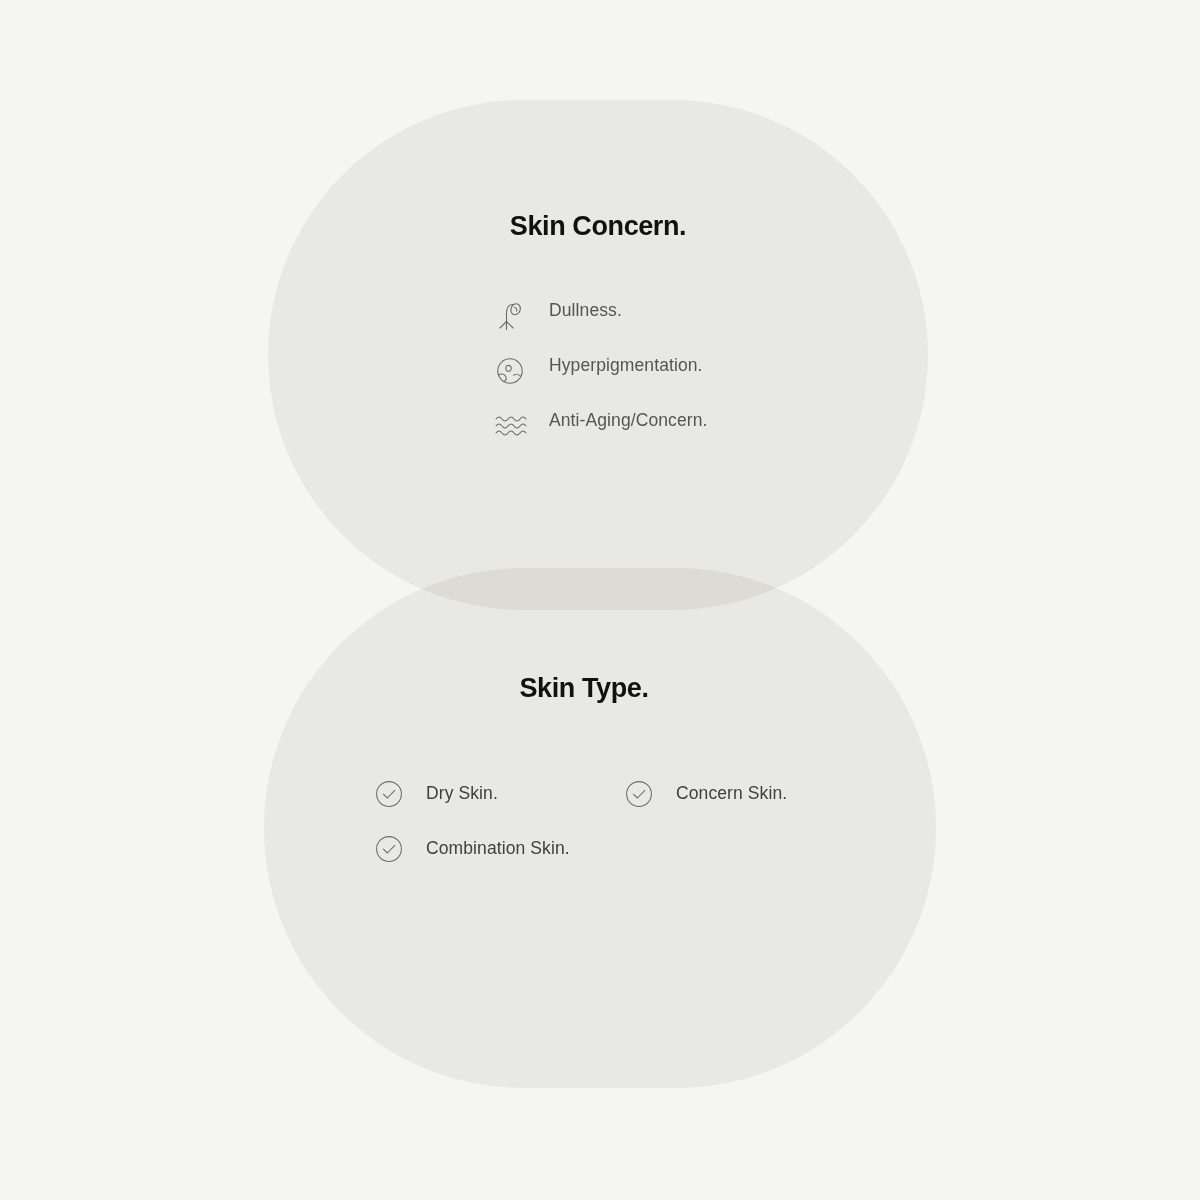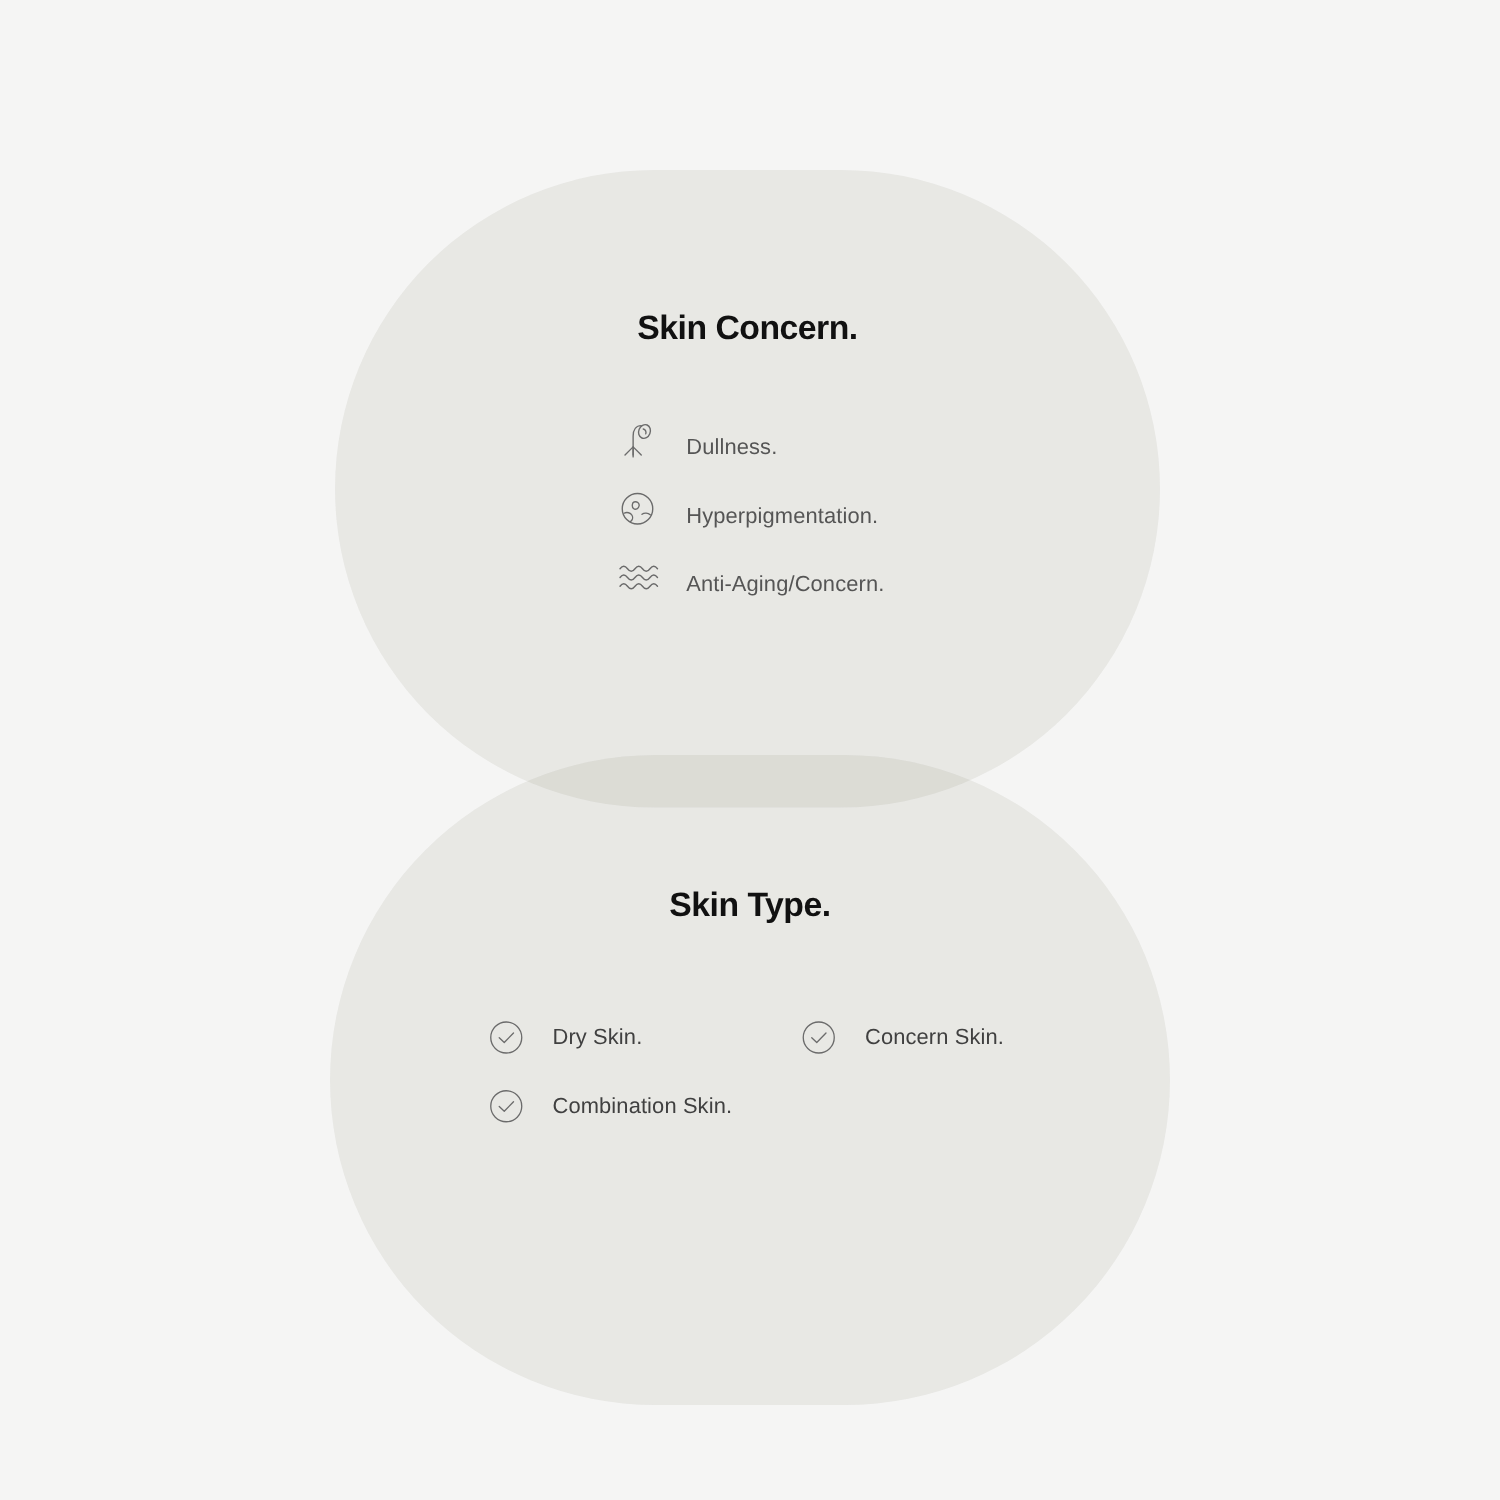--- a/index.html
+++ b/index.html
@@ -13,21 +13,20 @@
     background: #f5f5f4;
     font-family: "Liberation Sans", sans-serif;
     overflow: hidden;
     position: relative;
   }
 
   #stage {
     position: relative;
     width: 1200px;
     height: 940px;
-    margin-top: 36px;
   }
 
   
   .blob {
     position: absolute;
     background: #efefec;
     opacity: 0.82;
     mix-blend-mode: multiply;
   }
 
@@ -54,21 +53,21 @@
   }
 
   #panel-concern {
     left: 268px;
     top: 100px;
     width: 660px;
     height: 510px;
   }
 
   #panel-type {
-    left: 264px;
+    left: 248px;
     top: 568px;
     width: 672px;
     height: 520px;
   }
 
   .panel-title {
     text-align: center;
     font-size: 27px;
     font-weight: bold;
     letter-spacing: -0.4px;
@@ -83,21 +82,21 @@
   #concern-list {
     margin-top: 58px;
     margin-left: 225px;
     display: flex;
     flex-direction: column;
     gap: 23px;
   }
 
   .concern-row {
     display: flex;
-    align-items: flex-end;
+    align-items: flex-start;
     height: 32px;
   }
 
   .concern-icon {
     width: 34px;
     height: 32px;
     flex: 0 0 34px;
     display: flex;
     align-items: center;
     justify-content: center;

